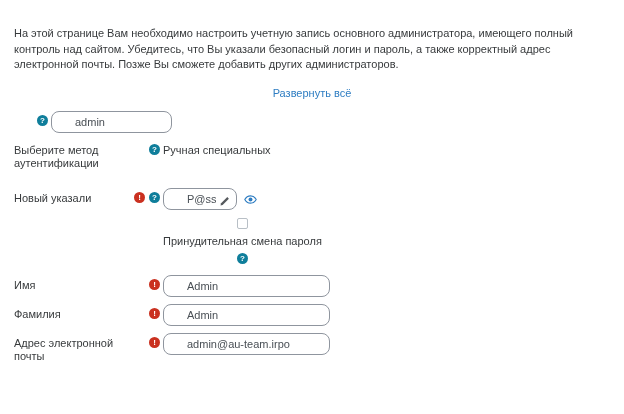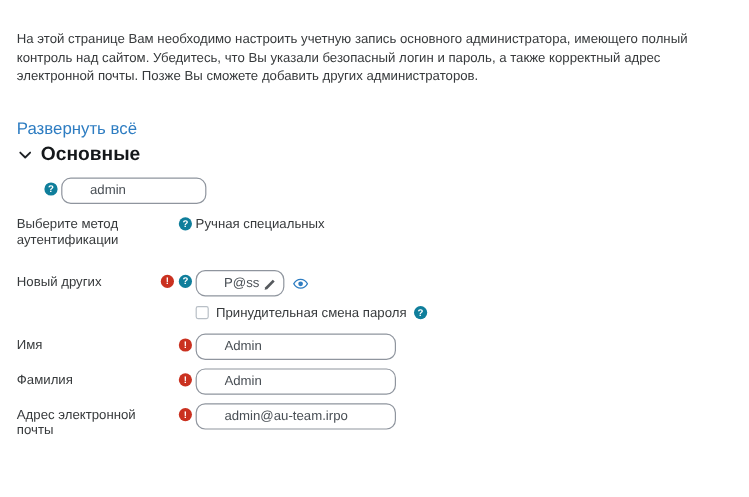--- a/index.html
+++ b/index.html
@@ -14,21 +14,21 @@
   .container { padding:6px 14px 0 14px; }
 
   h1.page-title {
     font-size:25px; font-weight:700; color:#15181b;
     margin:6px 0 0 0; letter-spacing:0;
   }
   p.page-desc {
     font-size:11px; line-height:15.5px; color:#373a3c;
     margin:20px 0 0 0; max-width:600px;
   }
-  .expand-row { text-align:left; margin-top:26px; font-size:14px; height:14px; }
+  .expand-row { text-align:center; margin-top:14px; font-size:11px; height:14px; }
   .expand-row a { color:#2e7dc2; text-decoration:none; cursor:pointer; }
 
   .section-head { display:flex; align-items:center; margin-top:7px; }
   .chev { width:14px; height:14px; display:inline-flex; align-items:center; justify-content:center; margin-right:6px; cursor:pointer; }
   h2.section-title { font-size:16px; font-weight:700; color:#15181b; margin:0; cursor:pointer; }
 
   .form { margin-top:10px; }
   .frow { display:flex; align-items:flex-start; margin-bottom:7px; }
   .flabel {
     width:112px; font-size:11px; line-height:13px;
@@ -65,48 +65,40 @@
   }
 
   .pass-wrap { position:relative; display:inline-block; }
   .pencil { position:absolute; right:7px; top:5px; width:11px; height:11px; pointer-events:none; }
   .eye-btn {
     margin-left:7px; margin-top:5px; width:13px; height:13px;
     display:inline-flex; cursor:pointer; background:none; border:none; padding:0;
   }
 
   .check-row { margin-top:6px; margin-bottom:11px; }
-  .check-wrap { display:flex; align-items:center; gap:6px; padding-top:1px; }
+  .check-wrap { display:flex; align-items:center; gap:6px; padding-top:1px;flex-direction:column; }
   .check-wrap input[type=checkbox] {
     width:11px; height:11px; margin:0; accent-color:#fff;
     border:1px solid #b8bfc6; appearance:none; background:#fff; border-radius:2px;
     cursor:pointer;
   }
   .check-label { font-size:11px; color:#373a3c; }
 </style>
 </head>
 <body>
 
 <div class="container">
 
 
   <p class="page-desc">На этой странице Вам необходимо настроить учетную запись основного администратора, имеющего полный контроль над сайтом. Убедитесь, что Вы указали безопасный логин и пароль, а также корректный адрес электронной почты. Позже Вы сможете добавить других администраторов.</p>
 
   <div class="expand-row">
     <a>Развернуть всё</a>
   </div>
 
-  <div class="section-head">
-    <span class="chev">
-      <svg width="12" height="12" viewBox="0 0 16 16">
-          <path d="M2.5 5.5 L8 11 L13.5 5.5" fill="none" stroke="#1d2125" stroke-width="2" stroke-linecap="round" stroke-linejoin="round"></path>
-        </svg>
-    </span>
-    <h2 class="section-title">Основные</h2>
-  </div>
 
   <div class="form">
 
     <div class="frow">
       <div class="ficons">
         <span class="badge help">?</span>
       </div>
       <div class="fcontrol">
         <input class="tinput w-login" type="text" value="admin" style="">
       </div>
@@ -121,21 +113,21 @@
         <div class="static-value">Ручная специальных</div>
       </div>
     </div>
 
     <div class="frow">
       <div class="flabel"></div>
       <div class="ficons"></div>
     </div>
 
     <div class="frow">
-      <div class="flabel">Новый других</div>
+      <div class="flabel">Новый указали</div>
       <div class="ficons">
         <span class="badge req">!</span>
         <span class="badge help">?</span>
       </div>
       <div class="fcontrol">
         <span class="pass-wrap">
           <input class="tinput w-pass" type="text" value="P@ssw0rd" style="">
           <span class="pencil">
             <svg width="11" height="11" viewBox="0 0 16 16">
                 <path d="M12.1 1.6 L14.4 3.9 L5.3 13 L2.2 13.8 L3 10.7 Z" fill="#55595d"></path>

